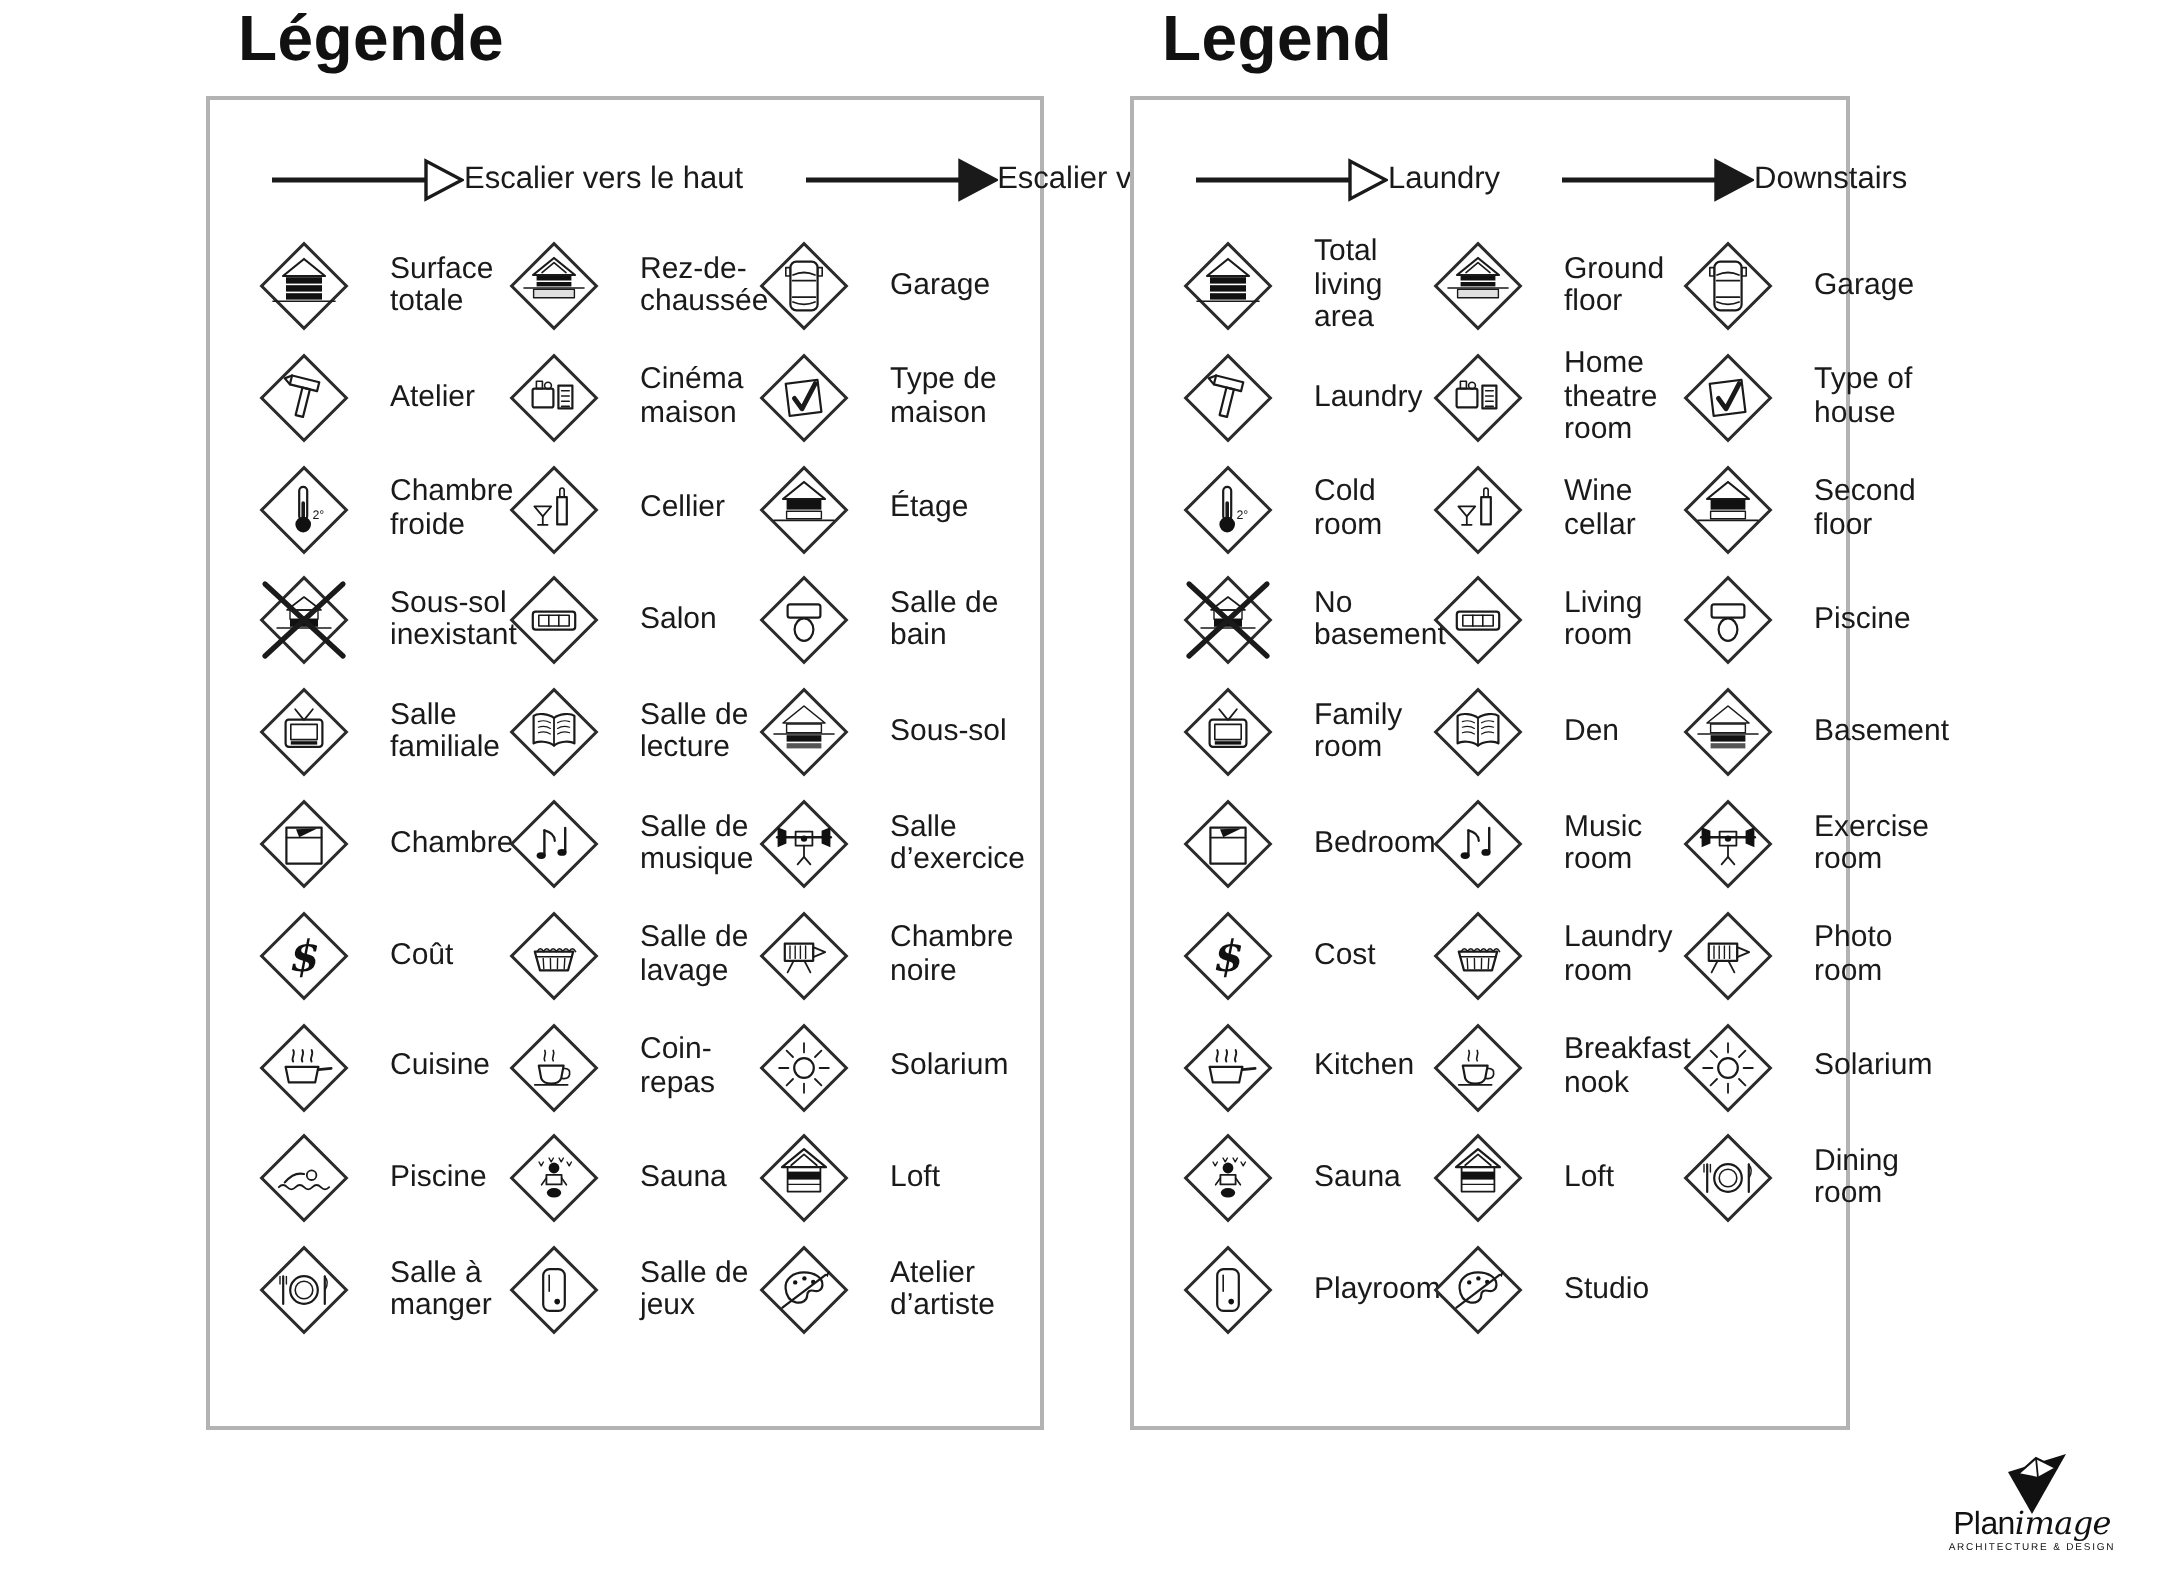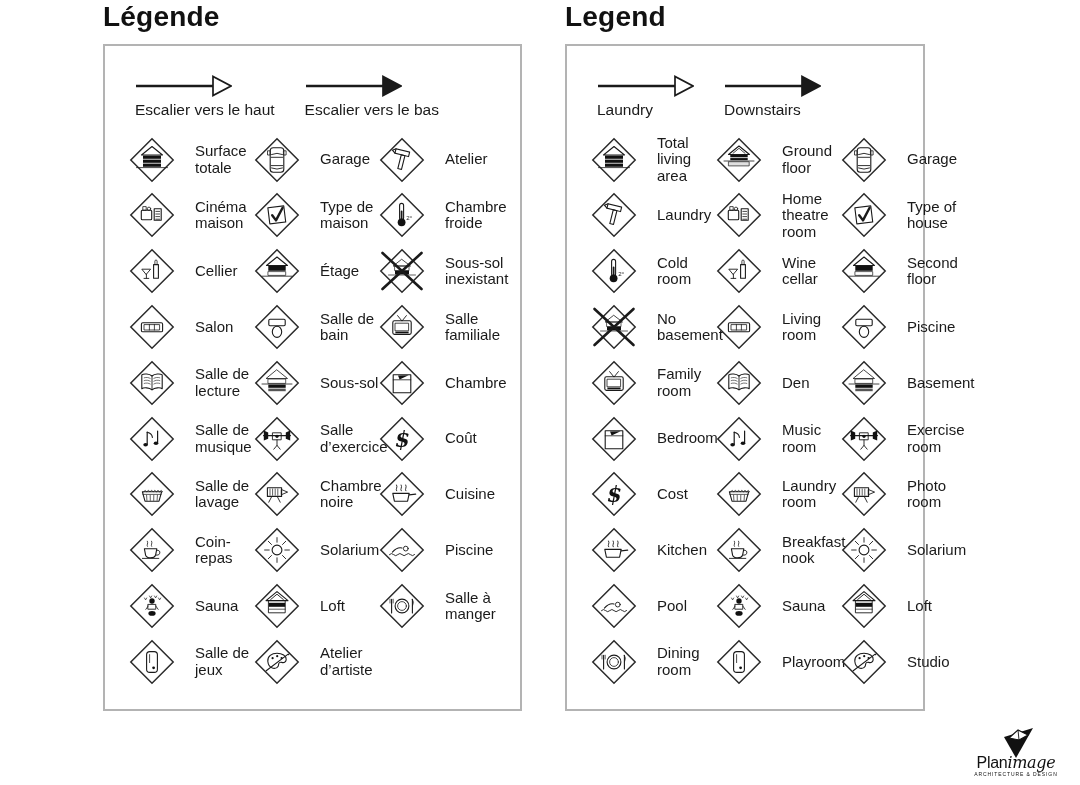--- a/index.html
+++ b/index.html
@@ -3,31 +3,31 @@
 <meta charset="utf-8">
 <style>
   html,body{margin:0;padding:0}
   body{
     width:1080px;height:785px;position:relative;overflow:hidden;
     background:#ffffff;color:#1a1a1a;
     font-family:"Liberation Sans",sans-serif;
   }
   .panel{position:absolute;top:0;}
   .panel-title{
-    font-size:28px;font-weight:bold;letter-spacing:.2px;
-    margin:2px 0 11px 0;line-height:1.1;color:#111;
+    font-size:32px;font-weight:bold;letter-spacing:.2px;
+    margin:2px 0 11px 16px;line-height:1.1;color:#111;
   }
   .panel-box{
     border:2px solid #b3b3b3;background:#fff;box-sizing:border-box;
     height:667px;padding:24px 0 0 24px;
   }
   #panel-fr{left:103px;width:419px}
   #panel-en{left:565px;width:360px}
   .arrows{display:flex;gap:30px;margin:4px 0 13px 6px}
-  .arrow-block{display:flex;flex-direction:column}
+  .arrow-block{display:flex;flex-direction:row}
   .arrow-label{font-size:15.5px;margin-top:3px;white-space:nowrap}
   .grid{display:grid;grid-template-columns:125px 125px 1fr;grid-auto-rows:55.8px;align-items:center}
   .cell{display:flex;align-items:center;gap:20px}
   .cell svg{flex:none;display:block}
   .cell-label{font-size:15px;line-height:1.1;white-space:pre-line}
   .logo{position:absolute;right:14px;bottom:8px;width:100px;text-align:center;line-height:1}
   .logo-mark{height:33px}
   .logo-text{font-size:16px;font-weight:normal;letter-spacing:-.3px;color:#111;margin-top:-4px}
   .logo-text .img{font-style:italic;font-family:"DejaVu Serif",serif}
   .logo-tagline{font-size:5px;letter-spacing:.9px;color:#111;margin-top:1px}
@@ -66,20 +66,35 @@
               <line x1="7.5" y1="30.6" x2="38.5" y2="30.6" stroke-width="0.8"></line>
             </g>
           </svg>
           <div class="cell-label">Surface
 totale</div>
         </div>
         <div class="cell">
           <svg viewBox="0 0 46 46" width="46" height="46">
             <polygon points="23,1.8 44.2,23 23,44.2 1.8,23" fill="#fff" stroke="#2b2b2b" stroke-width="1.5"></polygon>
             <g fill="none" stroke="#1a1a1a" stroke-width="1.1" stroke-linecap="round" stroke-linejoin="round">
+              <polygon points="23,9 33.5,17.5 12.5,17.5"></polygon>
+              <polyline points="17,16.3 23,11.3 29,16.3" stroke-width="0.8"></polyline>
+              <rect x="14.3" y="18" width="17.4" height="5.2" fill="#111" stroke="none"></rect>
+              <line x1="14.3" y1="20.6" x2="31.7" y2="20.6" stroke="#fff" stroke-width="0.8"></line>
+              <line x1="8" y1="24" x2="38" y2="24" stroke-width="0.8"></line>
+              <rect x="12.8" y="24.7" width="20.4" height="4.2" fill="#e0e0e0" stroke-width="0.7"></rect>
+            </g>
+          </svg>
+          <div class="cell-label">Rez-de-
+chaussée</div>
+        </div>
+        <div class="cell">
+          <svg viewBox="0 0 46 46" width="46" height="46">
+            <polygon points="23,1.8 44.2,23 23,44.2 1.8,23" fill="#fff" stroke="#2b2b2b" stroke-width="1.5"></polygon>
+            <g fill="none" stroke="#1a1a1a" stroke-width="1.1" stroke-linecap="round" stroke-linejoin="round">
               <rect x="16.2" y="10.8" width="13.6" height="24.4" rx="3"></rect>
               <path d="M17.5,17.5 q5.5,-2.5 11,0" stroke-width="0.9"></path>
               <line x1="17.3" y1="20.3" x2="28.7" y2="20.3" stroke-width="0.9"></line>
               <line x1="17.3" y1="28.6" x2="28.7" y2="28.6" stroke-width="0.9"></line>
               <path d="M28.5,31 q-5.5,2.3 -11,0" stroke-width="0.9"></path>
               <rect x="13.9" y="13.8" width="2.3" height="4.2" stroke-width="0.8"></rect>
               <rect x="29.8" y="13.8" width="2.3" height="4.2" stroke-width="0.8"></rect>
             </g>
           </svg>
           <div class="cell-label">Garage</div>
@@ -803,31 +818,20 @@
                 <line x1="10.6" y1="23" x2="15.2" y2="23"></line>
                 <line x1="30.8" y1="23" x2="35.4" y2="23"></line>
                 <line x1="14.3" y1="14.3" x2="17.5" y2="17.5"></line>
                 <line x1="28.5" y1="28.5" x2="31.7" y2="31.7"></line>
                 <line x1="31.7" y1="14.3" x2="28.5" y2="17.5"></line>
                 <line x1="17.5" y1="28.5" x2="14.3" y2="31.7"></line>
               </g>
             </g>
           </svg>
           <div class="cell-label">Solarium</div>
-        </div>
-        <div class="cell">
-          <svg viewBox="0 0 46 46" width="46" height="46">
-            <polygon points="23,1.8 44.2,23 23,44.2 1.8,23" fill="#fff" stroke="#2b2b2b" stroke-width="1.5"></polygon>
-            <g fill="none" stroke="#1a1a1a" stroke-width="1.1" stroke-linecap="round" stroke-linejoin="round">
-              <path d="M10.4,27.6 q2.1,-2.2 4.2,0 q2.1,2.2 4.2,0 q2.1,-2.2 4.2,0 q2.1,2.2 4.2,0 q2.1,-2.2 4.2,0 q2.1,2.2 4.2,0" stroke-width="0.9"></path>
-              <path d="M13.4,25.2 q4.6,-5.4 9.6,-4.2" stroke-width="1.1"></path>
-              <circle cx="26.8" cy="21.6" r="2.4" stroke-width="0.9"></circle>
-            </g>
-          </svg>
-          <div class="cell-label">Pool</div>
         </div>
         <div class="cell">
           <svg viewBox="0 0 46 46" width="46" height="46">
             <polygon points="23,1.8 44.2,23 23,44.2 1.8,23" fill="#fff" stroke="#2b2b2b" stroke-width="1.5"></polygon>
             <g fill="none" stroke="#1a1a1a" stroke-width="1.1" stroke-linecap="round" stroke-linejoin="round">
               <path d="M15.5,15 l1.1,1.9 l1.1,-1.9" stroke-width="0.7"></path>
               <path d="M20.5,13 l1.1,1.9 l1.1,-1.9" stroke-width="0.7"></path>
               <path d="M25.5,13 l1.1,1.9 l1.1,-1.9" stroke-width="0.7"></path>
               <path d="M29.5,15 l1.1,1.9 l1.1,-1.9" stroke-width="0.7"></path>
               <circle cx="23" cy="18" r="2.7" fill="#111" stroke="none"></circle>

